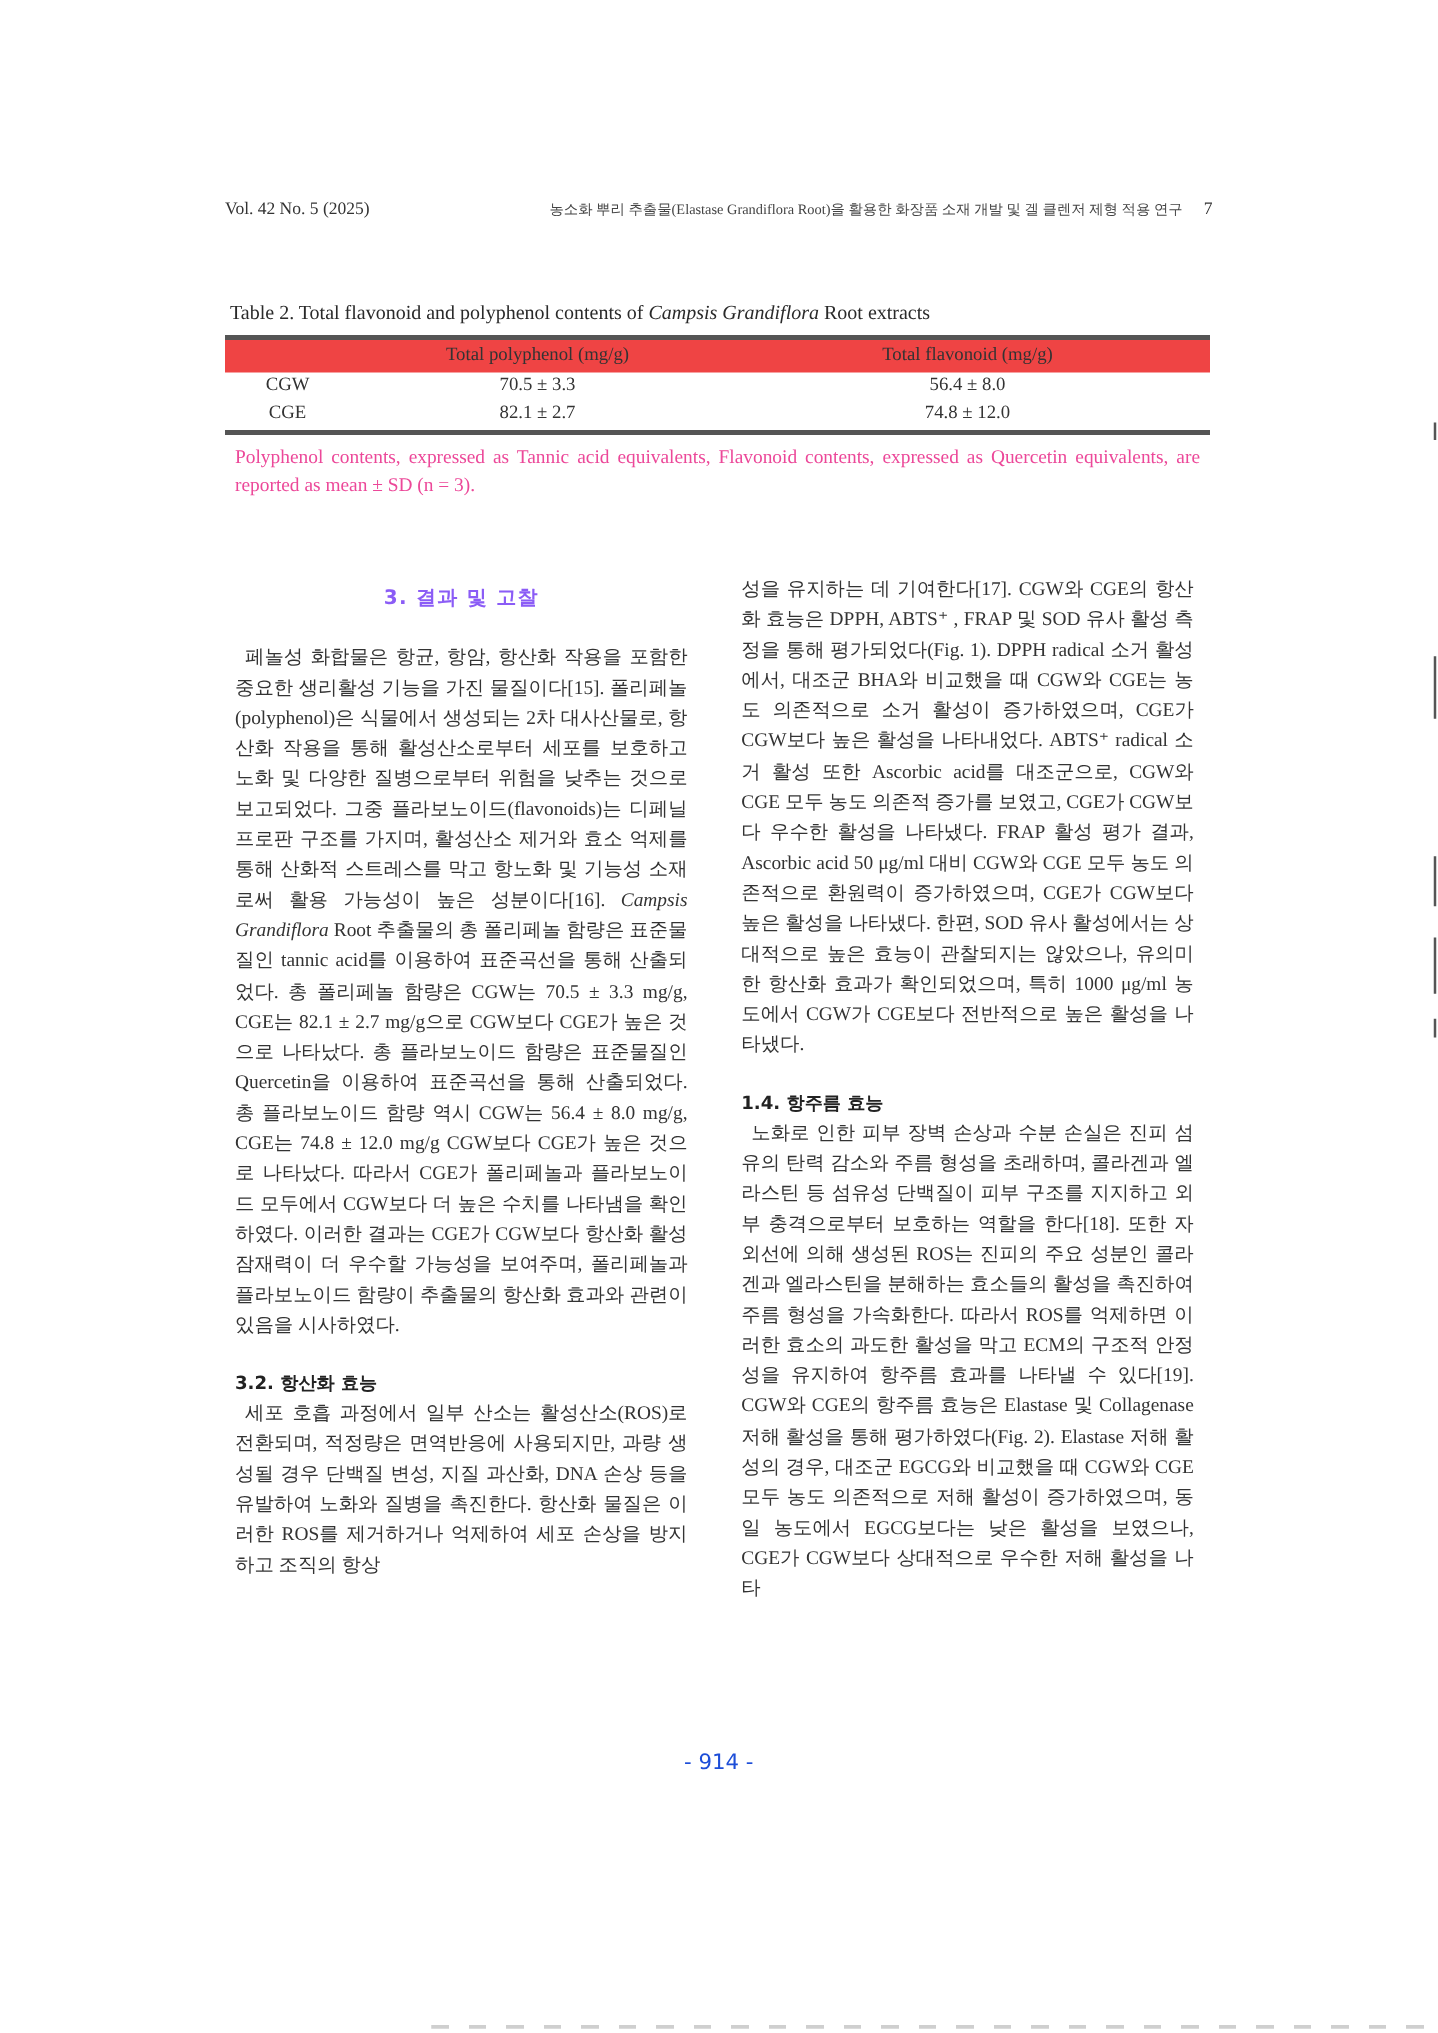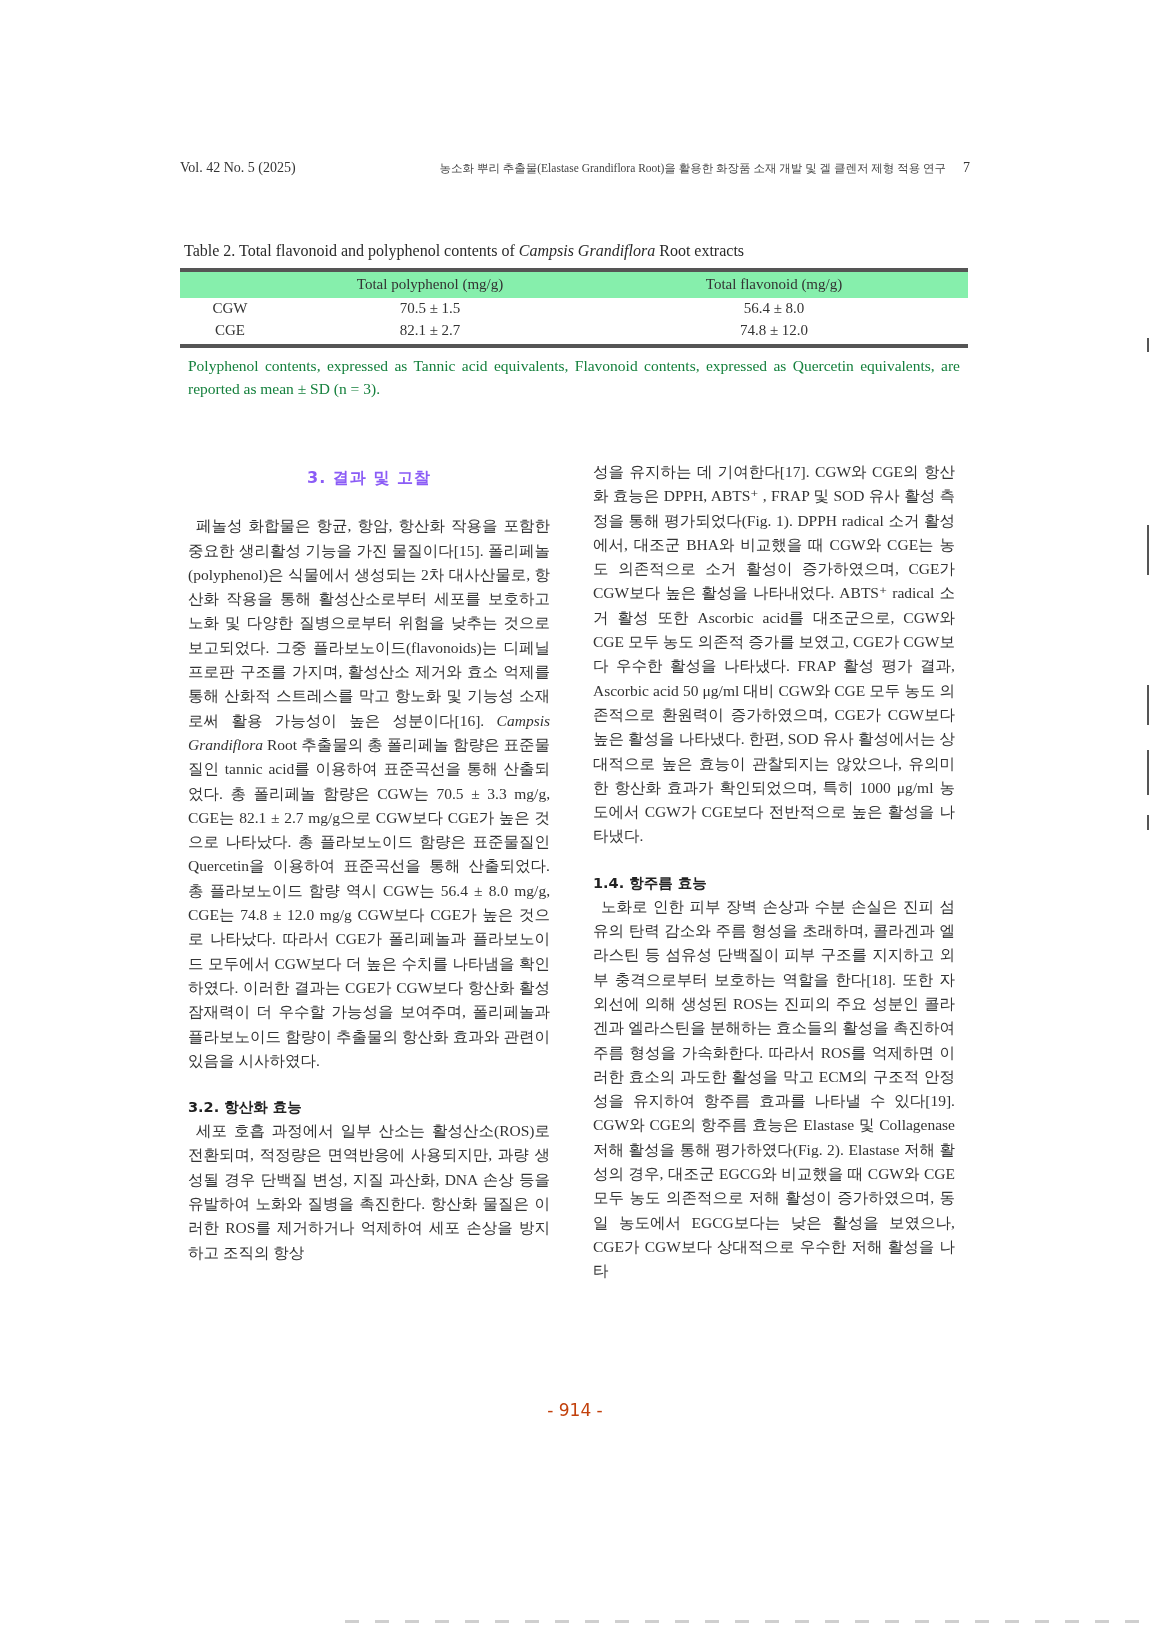--- a/index.html
+++ b/index.html
@@ -11,47 +11,47 @@
     position: absolute; top: 160px; left: 180px; width: 790px;
     display: flex; justify-content: space-between; align-items: baseline;
     font-size: 14px; color: #333;
   }
   .running-head .rh-right { font-size: 11.5px; color: #444; }
   .running-head .rh-right .pg { font-size: 14px; margin-left: 14px; color:#333; }
   .table-block { position: absolute; top: 242px; left: 180px; width: 788px; }
   .table-caption { font-size: 16px; color: #2a2a2a; margin: 0 0 8px 4px; }
   .table-caption i { font-style: italic; }
   table.data { width: 100%; border-collapse: collapse; font-size: 15px; color: #333; }
-  table.data thead tr { background: #86efac; }
+  table.data thead tr { background: #ef4444; }
   table.data thead th { font-weight: normal; padding: 4px 0 5px; border-top: 4px solid #555; }
   table.data td { padding: 2px 0 3px; text-align: center; }
   table.data tbody tr:last-child td { border-bottom: 4px solid #555; padding-bottom: 5px; }
   .col-label { width: 100px; }
   .col-poly { width: 300px; }
   .table-note {
-    font-size: 15.5px; color: #15803d; line-height: 23px; margin: 6px 8px 0 8px;
+    font-size: 15.5px; color: #ec4899; line-height: 23px; margin: 6px 8px 0 8px;
     text-align: justify; text-align-last: left;
   }
   .col { position: absolute; width: 362px; font-size: 15.5px; line-height: 24.3px; color: #333; }
   .col.left { left: 188px; top: 462px; }
   .col.right { left: 593px; top: 460px; }
   .section-title {
     font-family: "DejaVu Sans", "Liberation Sans", sans-serif; font-weight: bold;
     font-size: 16px; text-align: center; color: #8b5cf6; margin: 4px 0 24px 0; letter-spacing: 1px;
   }
   .sub-title {
     font-family: "DejaVu Sans", "Liberation Sans", sans-serif; font-weight: bold;
     font-size: 14.5px; color: #222; margin: 0; line-height: 24px;
   }
   .para { margin: 0; text-align: justify; text-indent: 8px; }
   .para.cont { text-indent: 0; }
   .gap { height: 22px; }
   .page-number {
     position: absolute; top: 1400px; left: 0; width: 100%; text-align: center;
-    font-family: "DejaVu Sans", sans-serif; font-size: 17px; color: #c2410c;
+    font-family: "DejaVu Sans", sans-serif; font-size: 17px; color: #1d4ed8;
   }
   .edge-marks { position: absolute; right: 0; top: 330px; width: 3px; height: 520px; }
   .edge-marks span { position: absolute; left: 0; width: 2px; background: #555; }
   .bottom-smudge {
     position: absolute; left: 345px; top: 1620px; width: 800px; height: 3px;
     background: repeating-linear-gradient(90deg, #cfcfcf 0 14px, transparent 14px 30px);
   }
 </style>
 </head>
 <body>
@@ -72,21 +72,21 @@
     <thead>
       <tr>
         <th class="col-label"></th>
         <th class="col-poly">Total polyphenol (mg/g)</th>
         <th>Total flavonoid (mg/g)</th>
       </tr>
     </thead>
     <tbody>
       <tr>
         <td>CGW</td>
-        <td>70.5 ± 1.5</td>
+        <td>70.5 ± 3.3</td>
         <td>56.4 ± 8.0</td>
       </tr>
       <tr>
         <td>CGE</td>
         <td>82.1 ± 2.7</td>
         <td>74.8 ± 12.0</td>
       </tr>
     </tbody>
   </table>
   <p class="table-note">Polyphenol contents, expressed as Tannic acid equivalents, Flavonoid contents, expressed as Quercetin equivalents, are reported as mean ± SD (n = 3).</p>

